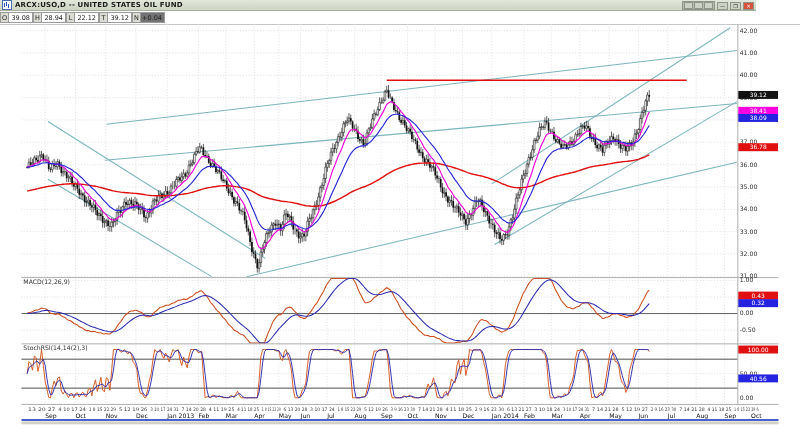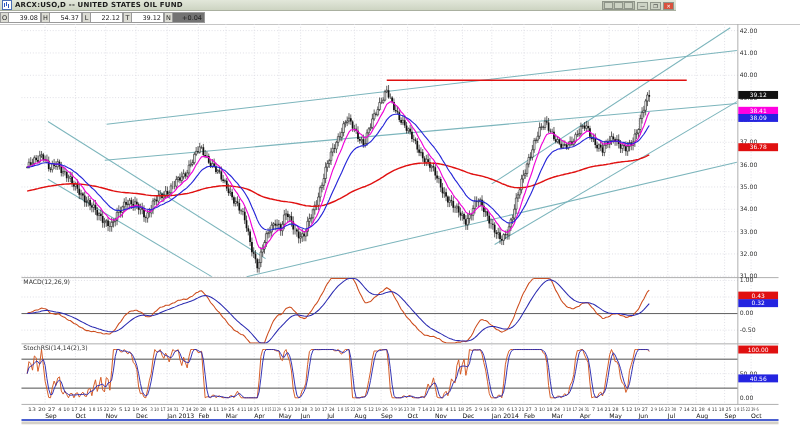--- a/index.html
+++ b/index.html
@@ -1,34 +1,34 @@
 <!DOCTYPE html>
 <html><head>
 <meta charset="utf-8">
 <style>
   html,body{margin:0;padding:0;}
   body{width:800px;height:447px;overflow:hidden;background:#ffffff;
        font-family:"DejaVu Sans","Liberation Sans",sans-serif;position:relative;}
-  .titlebar{position:absolute;left:0;top:0;width:676px;height:11px;
+  .titlebar{position:absolute;left:0;top:0;width:756px;height:11px;
     background:linear-gradient(#e2e7da,#cdd4c2);border-bottom:1px solid #aab0a0;
     display:flex;align-items:center;gap:3px;padding-left:2px;box-sizing:border-box;}
   .appicon{width:8px;height:8px;background:#fff;border:1px solid #4a6fb5;display:inline-block;position:relative;flex:0 0 auto;}
   .appicon:before{content:"";position:absolute;left:1px;top:2px;width:1px;height:4px;background:#2a56c0;box-shadow:2px -1px 0 #2a56c0,4px 1px 0 #2a56c0;}
   .wtitle{font-size:7px;font-weight:bold;color:#1b1b1b;white-space:nowrap;letter-spacing:.2px;}
   .winbtns{position:absolute;right:2px;top:1px;display:flex;gap:2px;align-items:center;}
   .mdigrp{display:flex;gap:1px;background:#b8beae;border:1px solid #8f958a;padding:0 1px;}
   .btn{width:11px;height:8px;background:#ccd2c4;border:1px solid #8f958a;
        font-size:5px;line-height:7px;text-align:center;color:#222;box-sizing:border-box;}
   .btn.sm{width:9px;height:7px;}
   .btn.close{background:#d9523e;color:#fff;font-weight:bold;}
   .quoterow{position:absolute;left:0;top:11px;width:800px;height:13px;background:#ffffff;
     border-bottom:1px solid #c6c6c6;display:flex;align-items:stretch;font-size:6.5px;color:#222;}
   .qcell{border:1px solid #9a9a9a;border-left:none;display:flex;align-items:center;box-sizing:border-box;height:11px;margin-top:1px;}
   .qlab{width:9px;justify-content:center;background:#dcdcd4;border-left:1px solid #9a9a9a;}
-  .qval{width:32px;justify-content:flex-end;padding-right:2px;background:#fff;}
+  .qval{width:24px;justify-content:flex-end;padding-right:2px;background:#fff;}
   #chart{position:absolute;left:0;top:24px;}
 </style>
 </head>
 <body>
 
 <div class="titlebar">
   <span class="appicon"></span>
   <span class="wtitle">ARCX:USO,D -- UNITED STATES OIL FUND</span>
   <div class="winbtns">
     <div class="mdigrp">
@@ -39,21 +39,21 @@
     <span class="btn">—</span>
     <span class="btn">❐</span>
     <span class="btn close">✕</span>
   </div>
 </div>
 
 <div class="quoterow">
   <span class="qcell qlab">O</span>
   <span class="qcell qval">39.08</span>
   <span class="qcell qlab">H</span>
-  <span class="qcell qval">54.37</span>
+  <span class="qcell qval">28.94</span>
   <span class="qcell qlab">L</span>
   <span class="qcell qval">22.12</span>
   <span class="qcell qlab">T</span>
   <span class="qcell qval">39.12</span>
   <span class="qcell qlab">N</span>
   <span class="qcell qval" style="background: #737373;">+0.04</span>
 </div>
 
 <svg id="chart" width="800" height="423" viewBox="0 24 800 447" xmlns="http://www.w3.org/2000/svg">
     <g>

